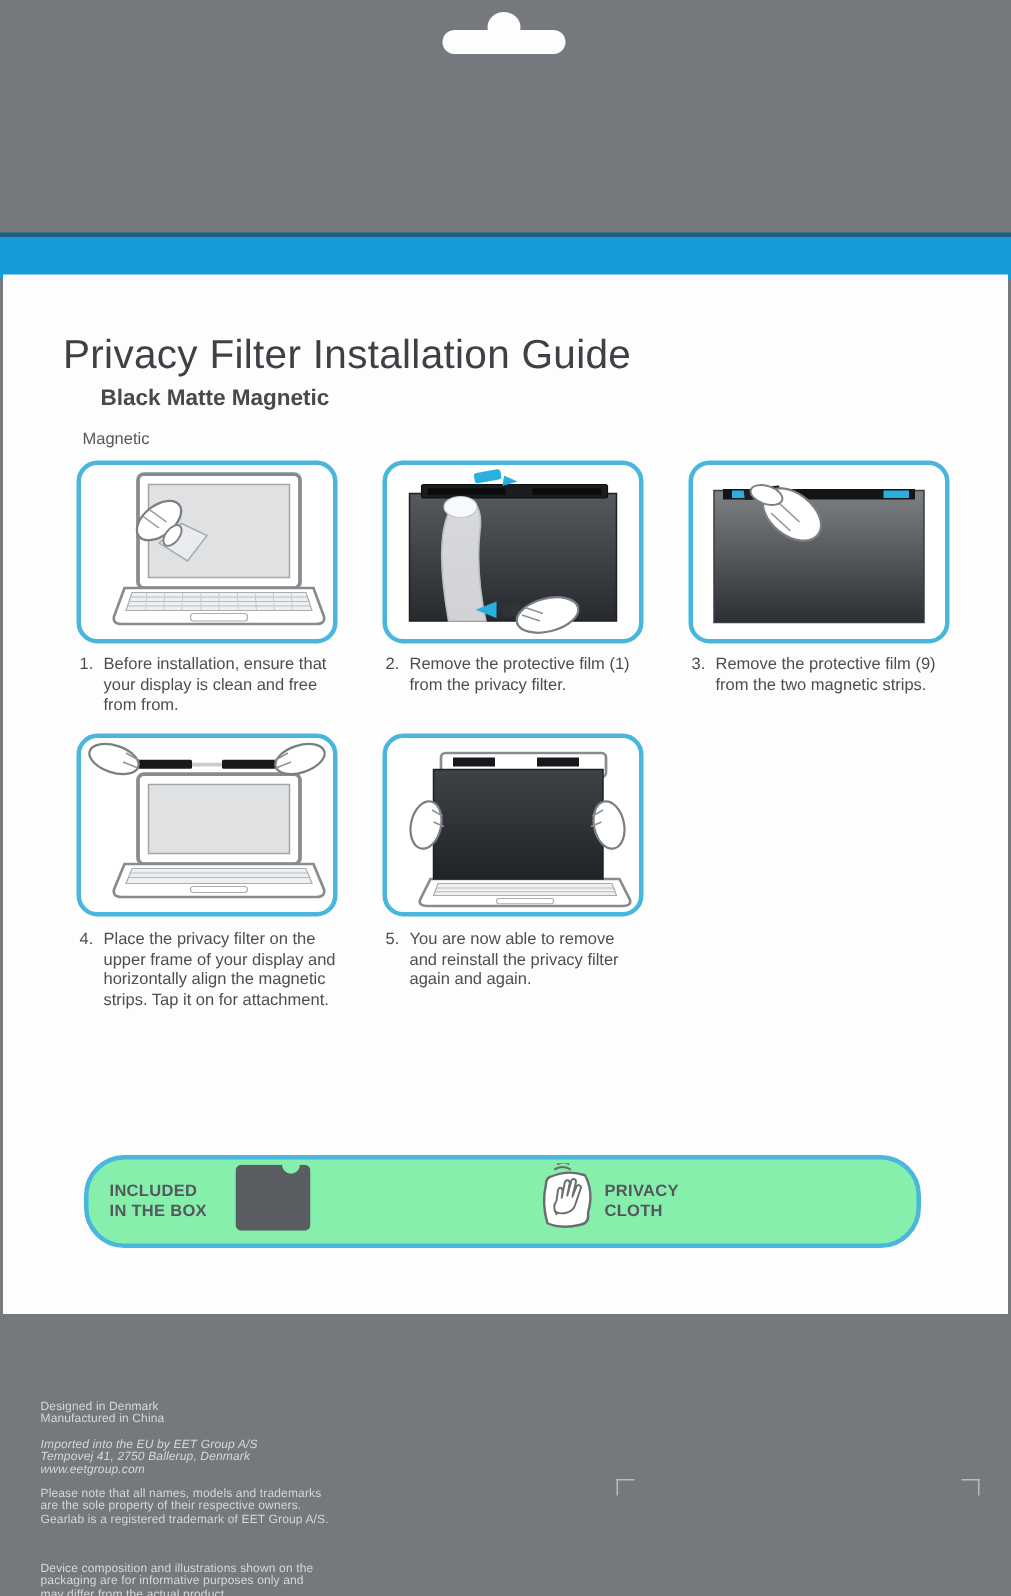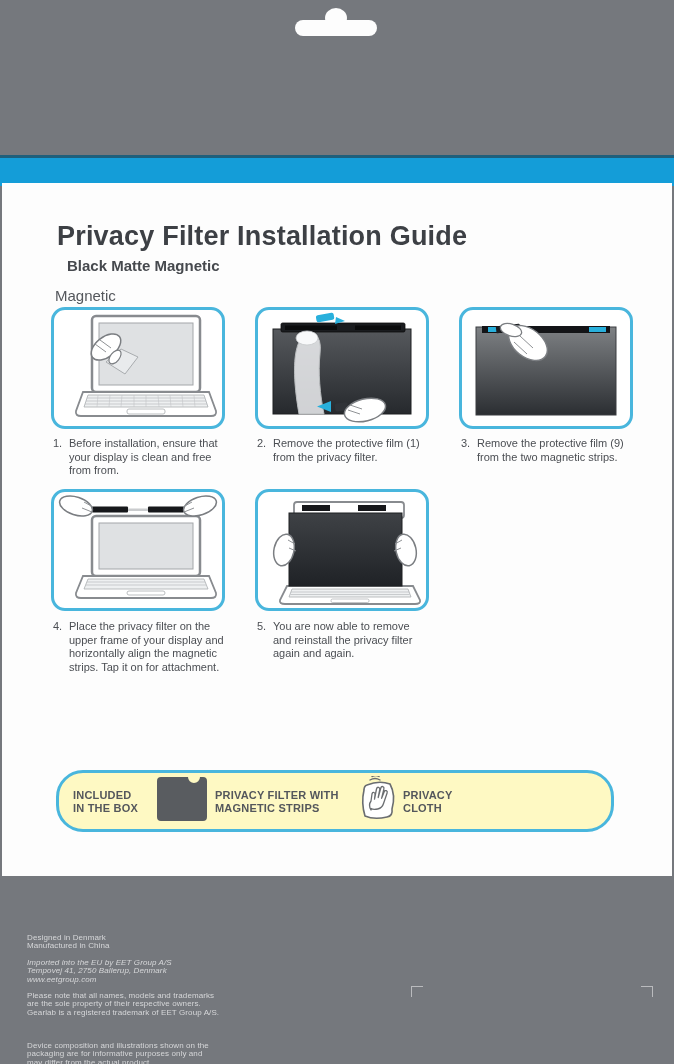--- a/index.html
+++ b/index.html
@@ -9,35 +9,35 @@
     font-family:"Liberation Sans","DejaVu Sans",sans-serif;
     -webkit-font-smoothing:antialiased;
   }
   
   .hang-tab{position:absolute;left:295px;top:20px;width:82px;height:16px;background:#fdfdfd;border-radius:9px;}
   .hang-tab-bump{position:absolute;left:325px;top:8px;width:22px;height:20px;background:#fdfdfd;border-radius:50%;}
   
   .blue-stripe{position:absolute;left:0;top:155px;width:674px;height:28px;background:#149dd8;border-top:3px solid rgba(40,44,48,.55);}
   .card{position:absolute;left:2px;top:183px;width:670px;height:693px;background:#fdfdfd;}
   
-  .title{position:absolute;left:57px;top:221px;font-size:27px;color:#3d4045;font-weight:700;letter-spacing:.2px;}
+  .title{position:absolute;left:42px;top:221px;font-size:27px;color:#3d4045;font-weight:400;letter-spacing:.2px;}
   .subtitle{position:absolute;left:51px;top:257px;font-size:15px;color:#46494e;font-weight:600;margin-left:16px;}
-  .magnetic-label{position:absolute;left:55px;top:287px;font-size:15px;color:#54575c;font-weight:500;}
+  .magnetic-label{position:absolute;left:55px;top:287px;font-size:11px;color:#54575c;font-weight:500;}
   
   .step-box{position:absolute;width:168px;height:116px;background:#fff;border:3px solid #49b6dd;border-radius:14px;box-sizing:content-box;overflow:hidden;}
   .b1{left:51px;top:307px;} .b2{left:255px;top:307px;} .b3{left:459px;top:307px;}
   .b4{left:51px;top:489px;} .b5{left:255px;top:489px;}
   .step-box svg{display:block;width:168px;height:116px;}
   
   .caption{position:absolute;width:172px;display:flex;gap:3px;font-size:11px;line-height:13.5px;color:#4b4e53;}
   .caption .num{flex:0 0 13px;}
   .c1{left:53px;top:437px;} .c2{left:257px;top:437px;} .c3{left:461px;top:437px;}
   .c4{left:53px;top:620px;} .c5{left:257px;top:620px;}
   
-  .inc-bar{position:absolute;left:56px;top:770px;width:552px;height:56px;border:3px solid #49b6dd;border-radius:27px;background:#fef9c3;text-decoration:underline;}
+  .inc-bar{position:absolute;left:56px;top:770px;width:552px;height:56px;border:3px solid #49b6dd;border-radius:27px;background:#86efac;text-decoration:underline;}
   .inc-item{position:absolute;top:50%;transform:translateY(-50%);font-size:11px;line-height:12.5px;color:#54575c;font-weight:bold;letter-spacing:.2px;white-space:pre-line;}
   .inc-label0{left:14px;}
   .inc-label1{left:156px;}
   .inc-label2{left:344px;}
   .inc-icon{position:absolute;top:50%;transform:translateY(-50%);}
   .filter-icon{left:98px;}
   .cloth-icon{left:298px;}
   
   .foot{position:absolute;left:27px;width:300px;font-size:8px;line-height:8.3px;color:#d6d7d9;letter-spacing:.1px;white-space:pre-line;}
   .f0{top:934px;} .f1{top:959px;font-style:italic;} .f2{top:992px;} .f3{top:1026px;margin-top:16px;}
@@ -182,22 +182,20 @@
 
 <div class="inc-bar">
   <div class="inc-item inc-label0">INCLUDED
 IN THE BOX</div>
 
   <div class="inc-icon filter-icon">
     <svg width="50" height="44" viewBox="0 0 50 44">
       <path d="M4 0 H31 a6 6 0 0 0 12 0 H46 a4 4 0 0 1 4 4 V40 a4 4 0 0 1 -4 4 H4 a4 4 0 0 1 -4 -4 V4 a4 4 0 0 1 4 -4 Z" fill="#595c60"></path>
     </svg>
   </div>
-  <div class="inc-item inc-label1">PRIVACY FILTER WITH
-MAGNETIC STRIPS</div>
 
   <div class="inc-icon cloth-icon">
     <svg width="42" height="46" viewBox="0 0 42 46">
       <path d="M10 9 Q22 4 33 8 Q39 19 35 33 Q36 40 30 41 Q17 44 8 40 Q4 27 7 14 Q7 10 10 9 Z" fill="#fff" stroke="#6a6d70" stroke-width="1.6"></path>
       <path d="M13 4 q5 -3 10 0 M15 0.5 q4 -2 7 0" fill="none" stroke="#6a6d70" stroke-width="1.4" stroke-linecap="round"></path>
       <path d="M14 34 q-3 -5 0 -9 l1 -7 q0.5 -2 2 -1.5 q1.5 0.5 1 2.5 l-0.5 4 l2 -10 q0.5 -2 2 -1.7 q1.6 0.3 1.3 2.2 l-1.6 8 l2.6 -9.5 q0.5 -1.8 2 -1.4 q1.5 0.4 1.1 2.2 l-2.3 9.5 l2.6 -6.5 q0.7 -1.7 2.1 -1.1 q1.4 0.6 0.8 2.3 l-3.4 10 q-1.4 5 -6 6 q-4.5 1 -6.7 -0.5 Z" fill="#fff" stroke="#6a6d70" stroke-width="1.3" stroke-linejoin="round"></path>
     </svg>
   </div>
   <div class="inc-item inc-label2">PRIVACY
 CLOTH</div>

